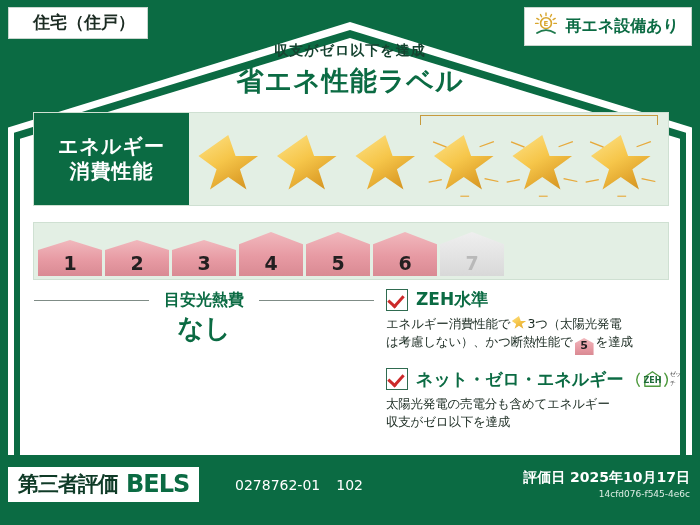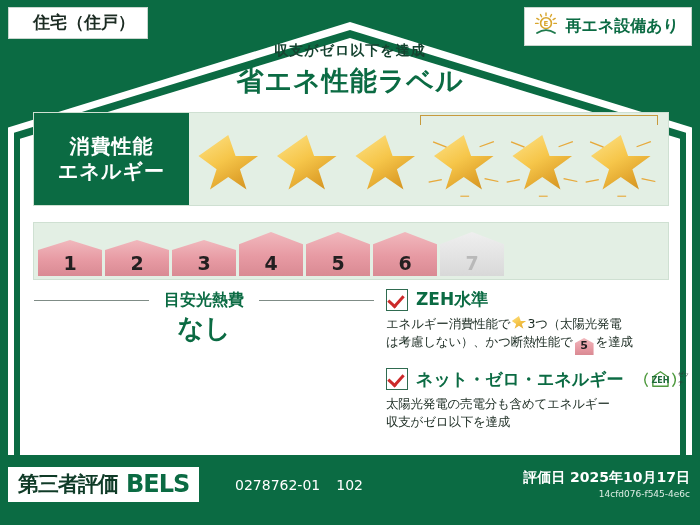--- a/index.html
+++ b/index.html
@@ -138,21 +138,21 @@
     background:linear-gradient(150deg,#fde38a 0%,#f6c64a 45%,#dfa22b 100%);
     clip-path:polygon(50% 0%,61.8% 35.2%,98.0% 35.2%,68.8% 57.0%,79.4% 91.0%,50% 70.0%,20.6% 91.0%,31.2% 57.0%,2.0% 35.2%);
   }
   .mini-house{
     display:inline-flex;align-items:flex-end;justify-content:center;
     width:19px;height:16px;vertical-align:-3px;margin:0 2px;
     font-size:11px;font-weight:bold;color:#231f20;padding-bottom:1px;
     background:linear-gradient(180deg,#f1b8bd 0%,#e79aa3 60%,#d98a93 100%);
     clip-path:polygon(50% 0%,100% 30%,100% 100%,0% 100%,0% 30%);
   }
-  .zeh-logo{display:inline-flex;align-items:center;gap:2px;vertical-align:-5px;margin-left:12px;}
+  .zeh-logo{display:inline-flex;align-items:center;gap:2px;vertical-align:-5px;margin-left:4px;}
   .zeh-ruby{font-size:6px;color:#333;letter-spacing:-0.5px;}
 
   
   .footer{position:absolute;left:0;right:0;bottom:0;height:70px;background:#0b6b43;z-index:35;}
   .bels-box{
     position:absolute;left:8px;top:12px;background:#fff;
     padding:3px 10px 4px 10px;display:flex;align-items:center;gap:8px;
   }
   .bels-box .j{font-size:21px;font-weight:bold;color:#0f3b27;letter-spacing:-1px;}
   .bels-box .b{font-size:24px;font-weight:bold;color:#0b6b43;font-family:"DejaVu Sans",sans-serif;letter-spacing:-1px;}
@@ -192,22 +192,22 @@
     <span class="txt">再エネ設備あり</span>
   </div>
 
   <div class="head">
     <div class="sub">収支がゼロ以下を達成</div>
     <div class="main">省エネ性能ラベル</div>
   </div>
 
   <div class="row" id="row-energy">
     <div class="lbl">
+      <span>エネルギー</span>
       <span>消費性能</span>
-      <span>エネルギー</span>
     </div>
     <div class="body">
 
       <div class="bracket-wrap">
         <div class="bracket"></div>
       </div>
 
       <div class="stars">
         <div class="star-cell">
             <div class="star"></div>

